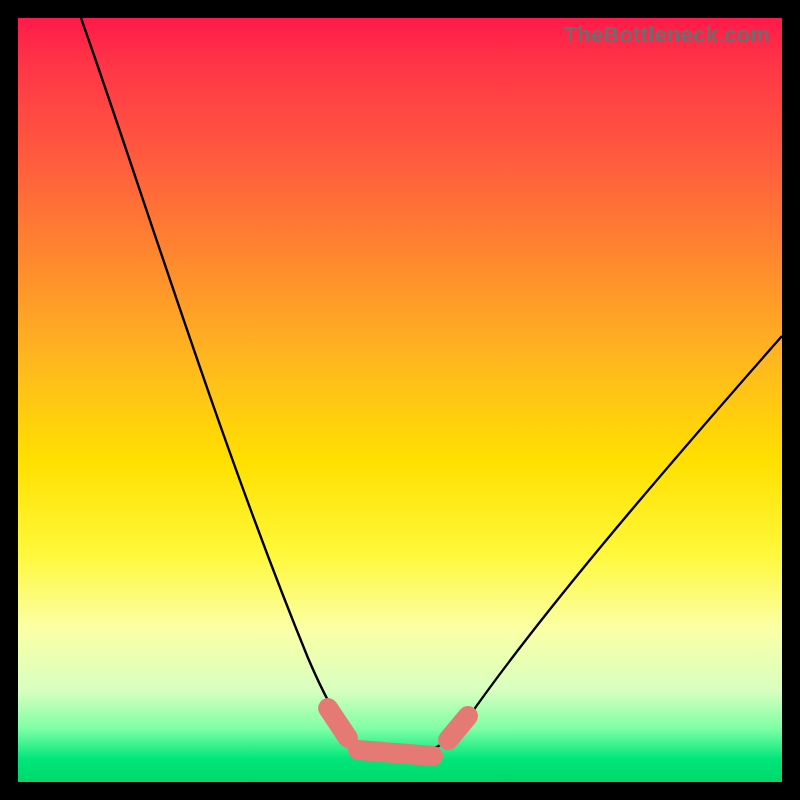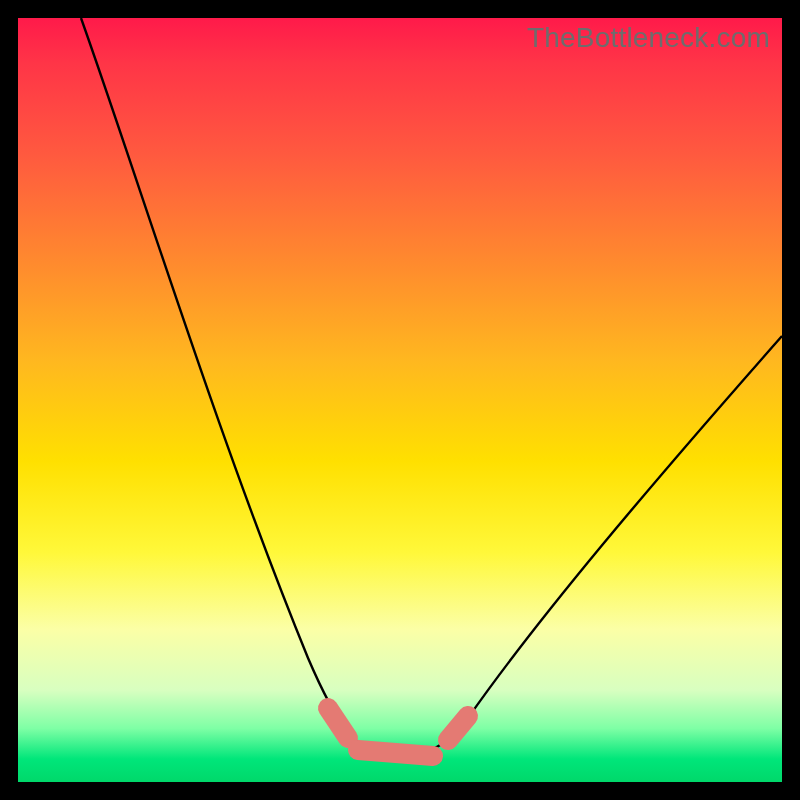--- a/index.html
+++ b/index.html
@@ -30,22 +30,22 @@
       #7effa5 93%,
       #00e67a 97%,
       #00d86a 100%
     );
   }
   .watermark {
     position: absolute;
     top: 4px;
     right: 12px;
     color: #6d6d6d;
-    font-size: 28px;
-    font-weight: 400;
+    font-size: 22px;
+    font-weight: 700;
     letter-spacing: 0.2px;
     z-index: 5;
   }
   svg.curve {
     position: absolute;
     left: 0;
     top: 0;
     width: 764px;
     height: 764px;
     pointer-events: none;

